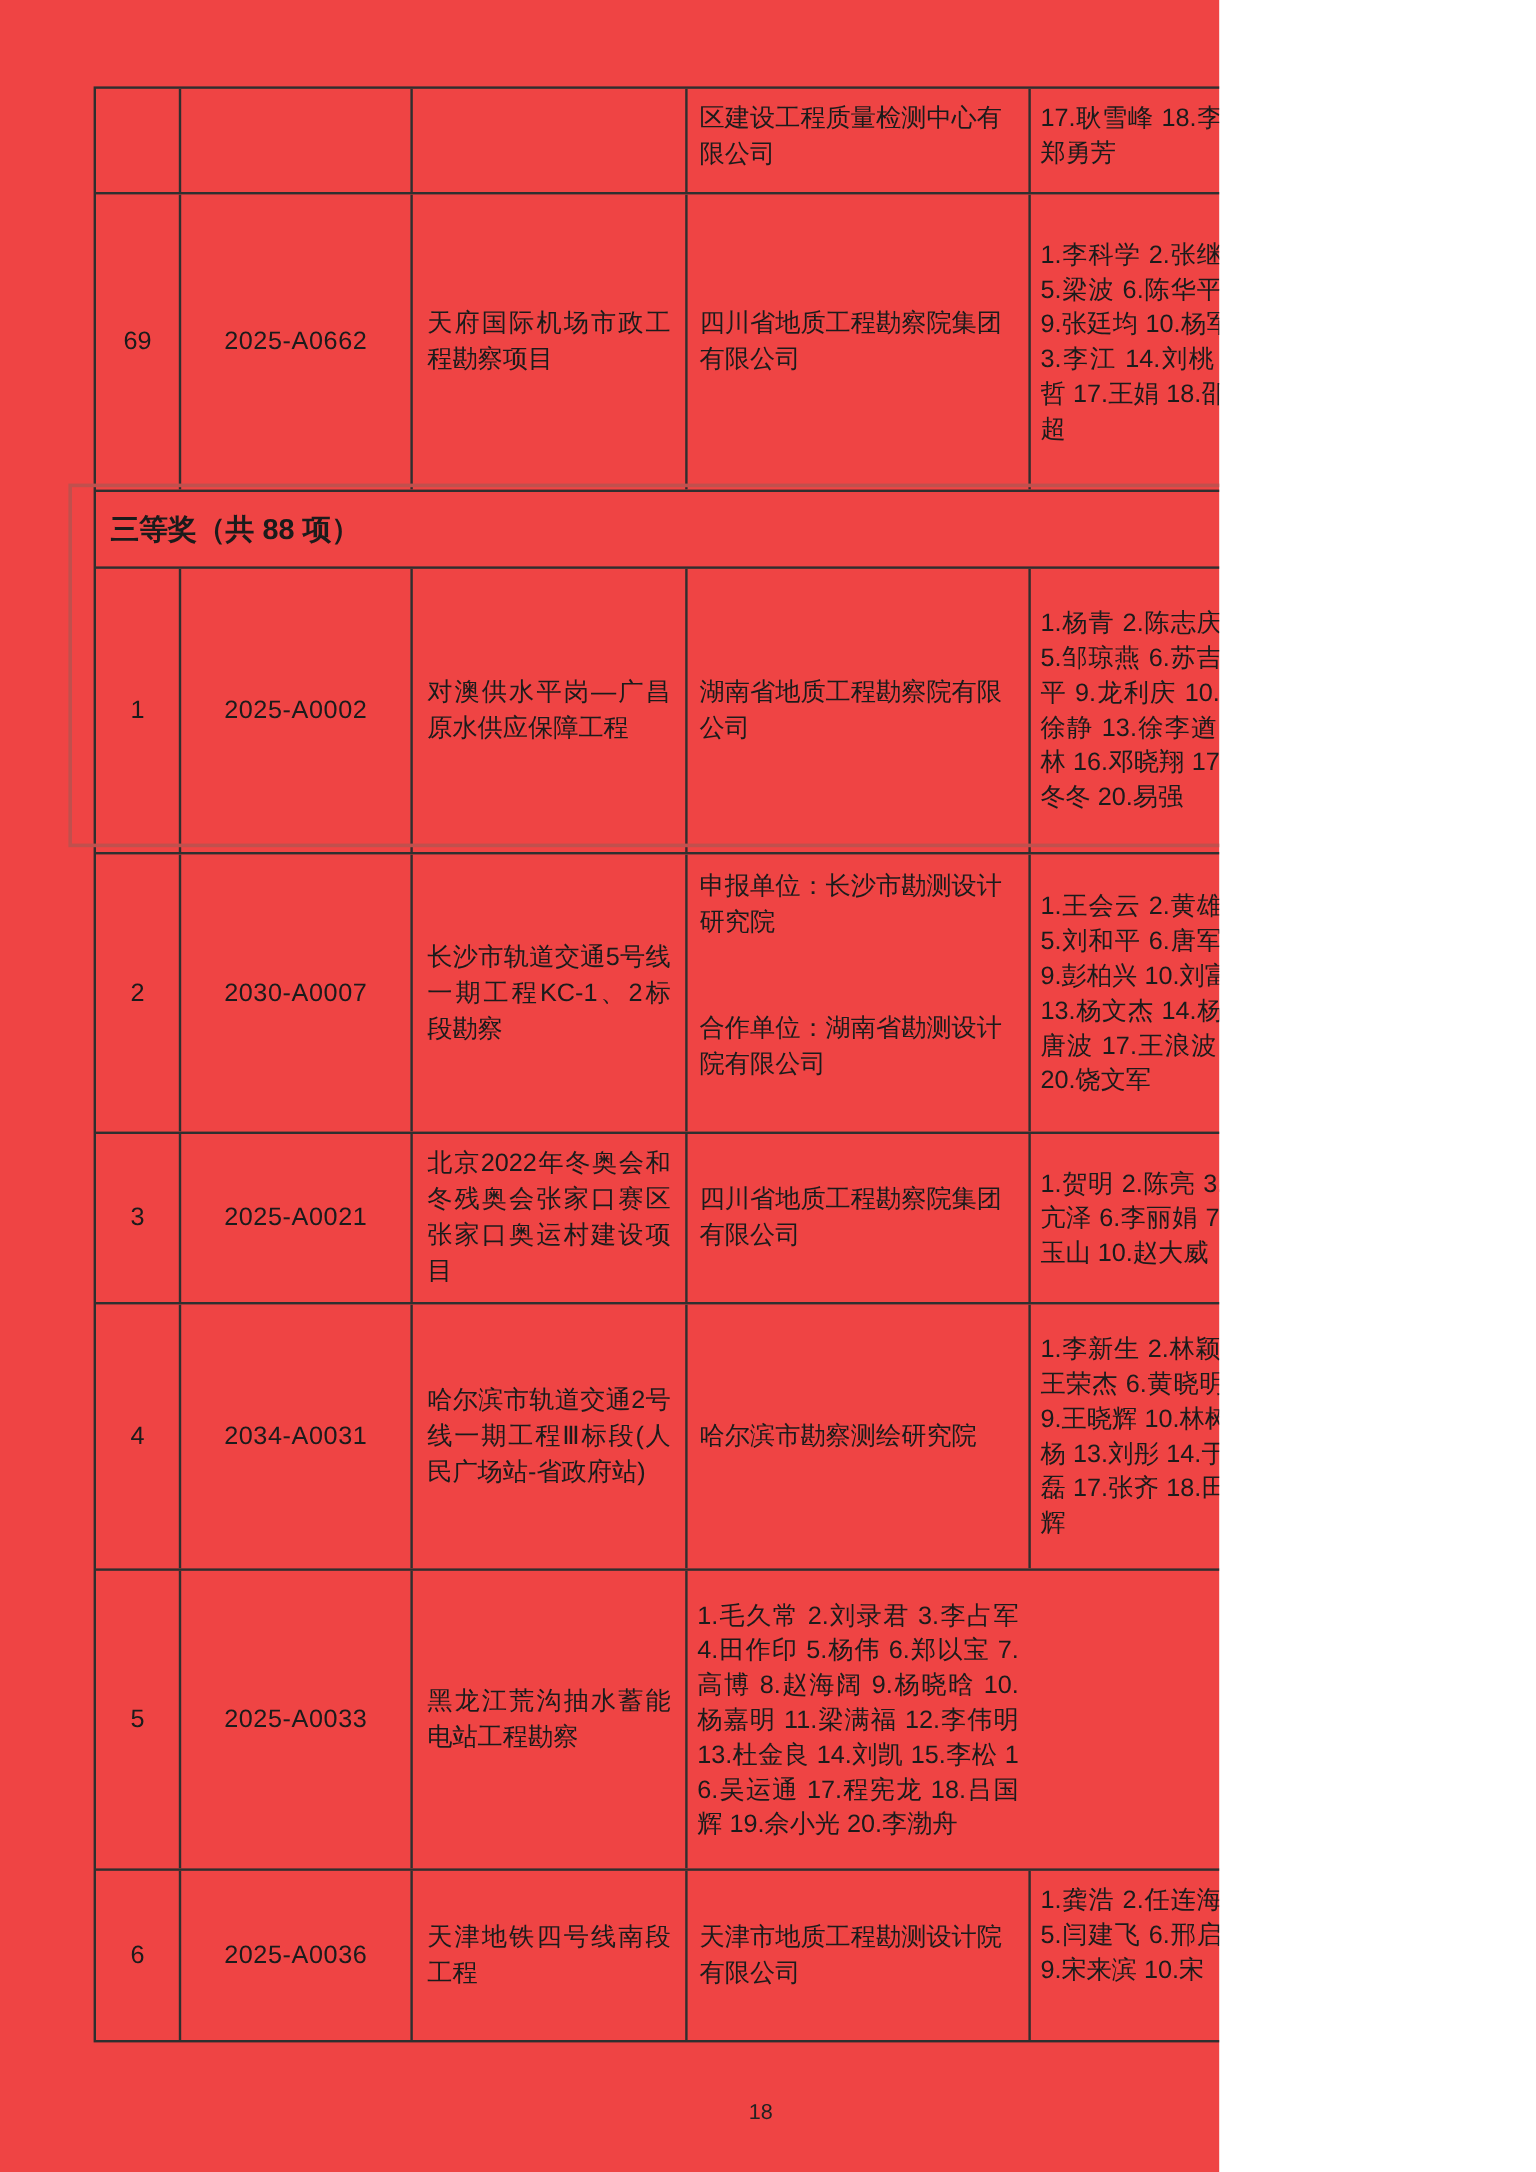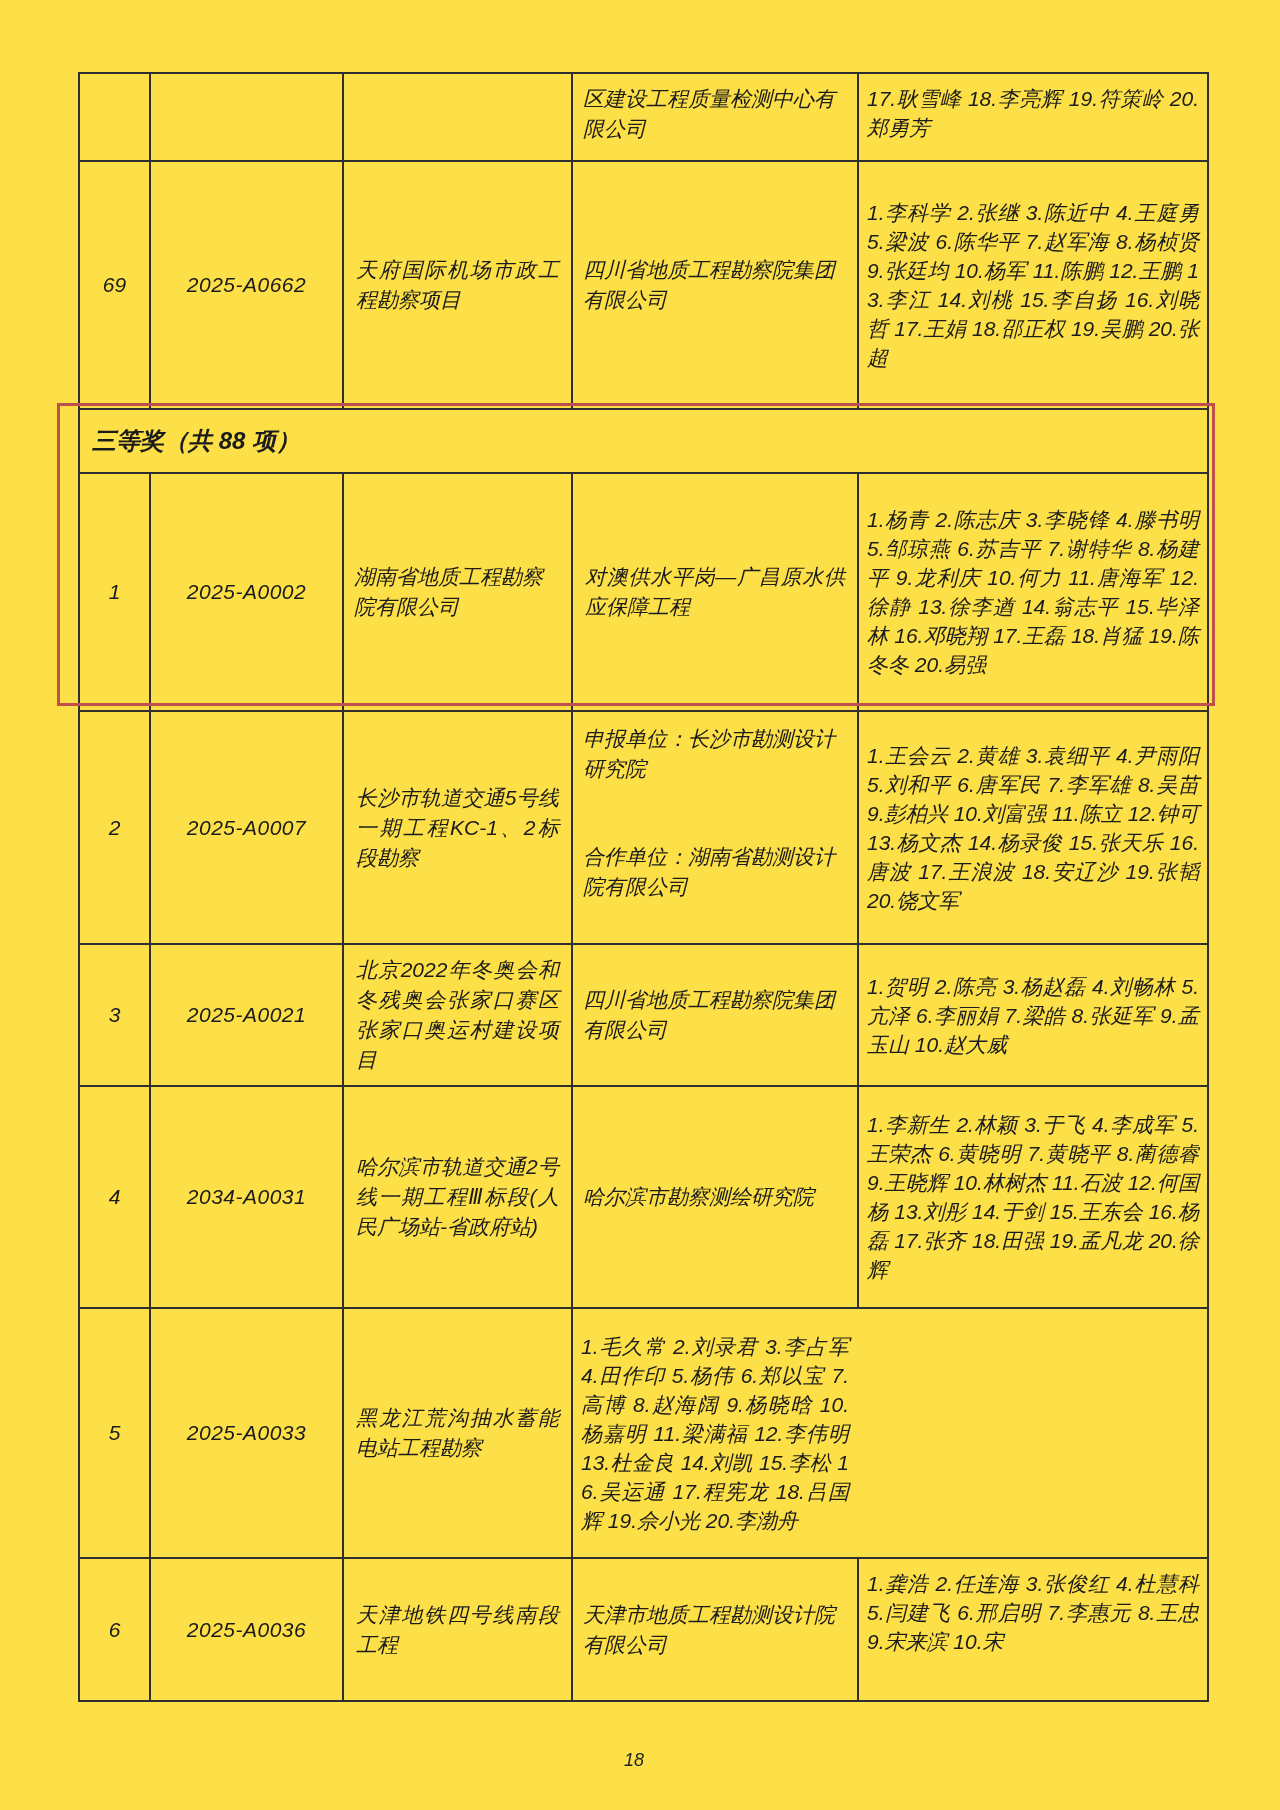--- a/index.html
+++ b/index.html
@@ -1,23 +1,22 @@
 <!DOCTYPE html>
 <html><head>
 <meta charset="utf-8">
 <style>
   html,body{margin:0;padding:0;background:#ffffff;}
   .page{
     position:relative;
-    width:1280px;height:1810px;
-    background:#fde047;
+    width:1016px;height:1810px;
+    background:#ef4444;
     font-family:"Liberation Sans","DejaVu Sans",sans-serif;
     color:#1b1b1b;
     overflow:hidden;
-    font-style:italic;
   }
   .tbl{
     position:absolute;left:78px;top:72px;width:1127px;
     border:2px solid #2f2f2f;
     box-sizing:content-box;
   }
   .t-row{
     display:grid;
     grid-template-columns:69px 193px 229px 286px 1fr;
     box-sizing:border-box;
@@ -104,34 +103,34 @@
         </div>
     </div>
 
     <div class="t-row h-head head-row">
       <div class="cell c-section">三等奖（共 88 项）</div>
     </div>
 
     <div class="t-row h-r1">
       <div class="cell c-rank">1</div>
       <div class="cell c-code">2025-A0002</div>
+      <div class="cell c-proj">
+          <span>对澳供水平岗—广昌原水供应保障工程</span>
+        </div>
       <div class="cell c-org">
           <span>湖南省地质工程勘察院有限公司</span>
-        </div>
-      <div class="cell c-proj">
-          <span>对澳供水平岗—广昌原水供应保障工程</span>
         </div>
       <div class="cell c-members">
           <span>1.杨青 2.陈志庆 3.李晓锋 4.滕书明 5.邹琼燕 6.苏吉平 7.谢特华 8.杨建平 9.龙利庆 10.何力 11.唐海军 12.徐静 13.徐李遒 14.翁志平 15.毕泽林 16.邓晓翔 17.王磊 18.肖猛 19.陈冬冬 20.易强</span>
         </div>
     </div>
 
     <div class="t-row h-r2">
       <div class="cell c-rank">2</div>
-      <div class="cell c-code">2025-A0007</div>
+      <div class="cell c-code">2030-A0007</div>
       <div class="cell c-proj">
           <span>长沙市轨道交通5号线一期工程KC-1、2标段勘察</span>
         </div>
       <div class="cell c-org c-org-2p">
         <span>申报单位：长沙市勘测设计研究院</span>
         <span>合作单位：湖南省勘测设计院有限公司</span>
       </div>
       <div class="cell c-members">
           <span>1.王会云 2.黄雄 3.袁细平 4.尹雨阳 5.刘和平 6.唐军民 7.李军雄 8.吴苗 9.彭柏兴 10.刘富强 11.陈立 12.钟可 13.杨文杰 14.杨录俊 15.张天乐 16.唐波 17.王浪波 18.安辽沙 19.张韬 20.饶文军</span>
         </div>

